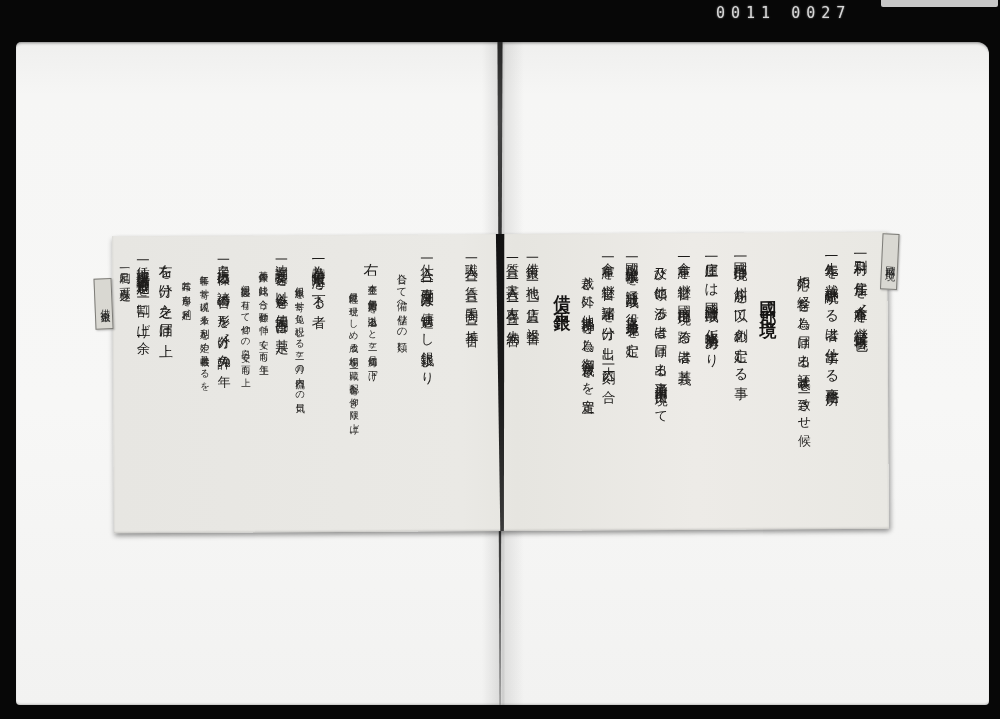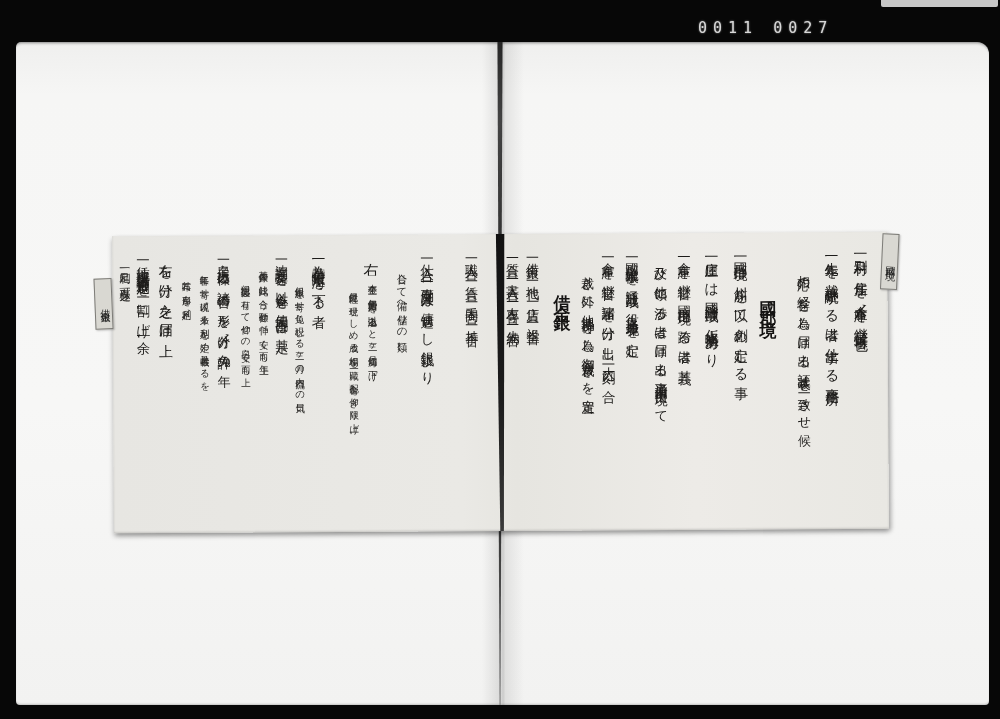--- a/index.html
+++ b/index.html
@@ -3,26 +3,25 @@
 <meta charset="utf-8">
 <style>
   html,body{margin:0;padding:0;}
   body{
     width:1000px;height:719px;position:relative;overflow:hidden;
     background:#070707;
     font-family:"DejaVu Serif",serif;
   }
   
   .counter{
-    position:absolute;left:698px;top:4px;
+    position:absolute;left:716px;top:4px;
     font-family:"DejaVu Sans Mono",monospace;
     font-size:15px;letter-spacing:6px;color:#d8d8d8;
     text-shadow:0 0 2px rgba(255,255,255,.55);
     white-space:pre;
-    margin-top:15px;
   }
   .corner-strip{
     position:absolute;left:881px;top:0;width:117px;height:7px;
     background:#c7c7c7;border-radius:0 0 2px 2px;
   }
   
   .album-page{
     position:absolute;left:16px;top:42px;width:973px;height:663px;
     background:linear-gradient(180deg,#efefee 0%,#f6f6f5 8%,#f7f7f6 55%,#f2f2f1 100%);
     border-radius:5px 12px 4px 4px;

